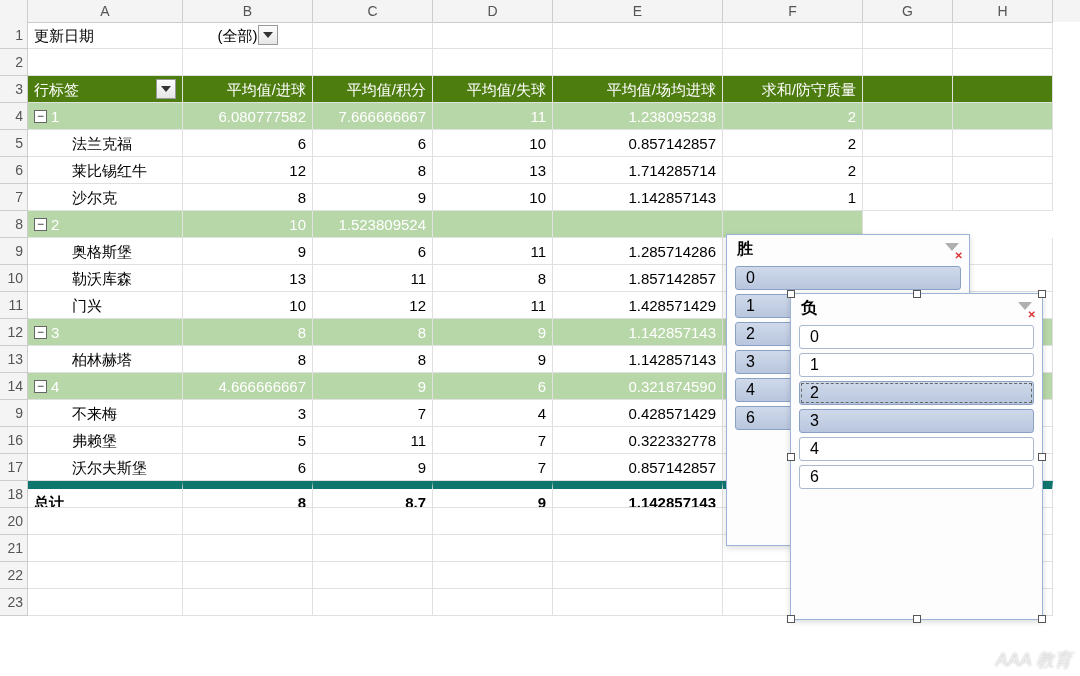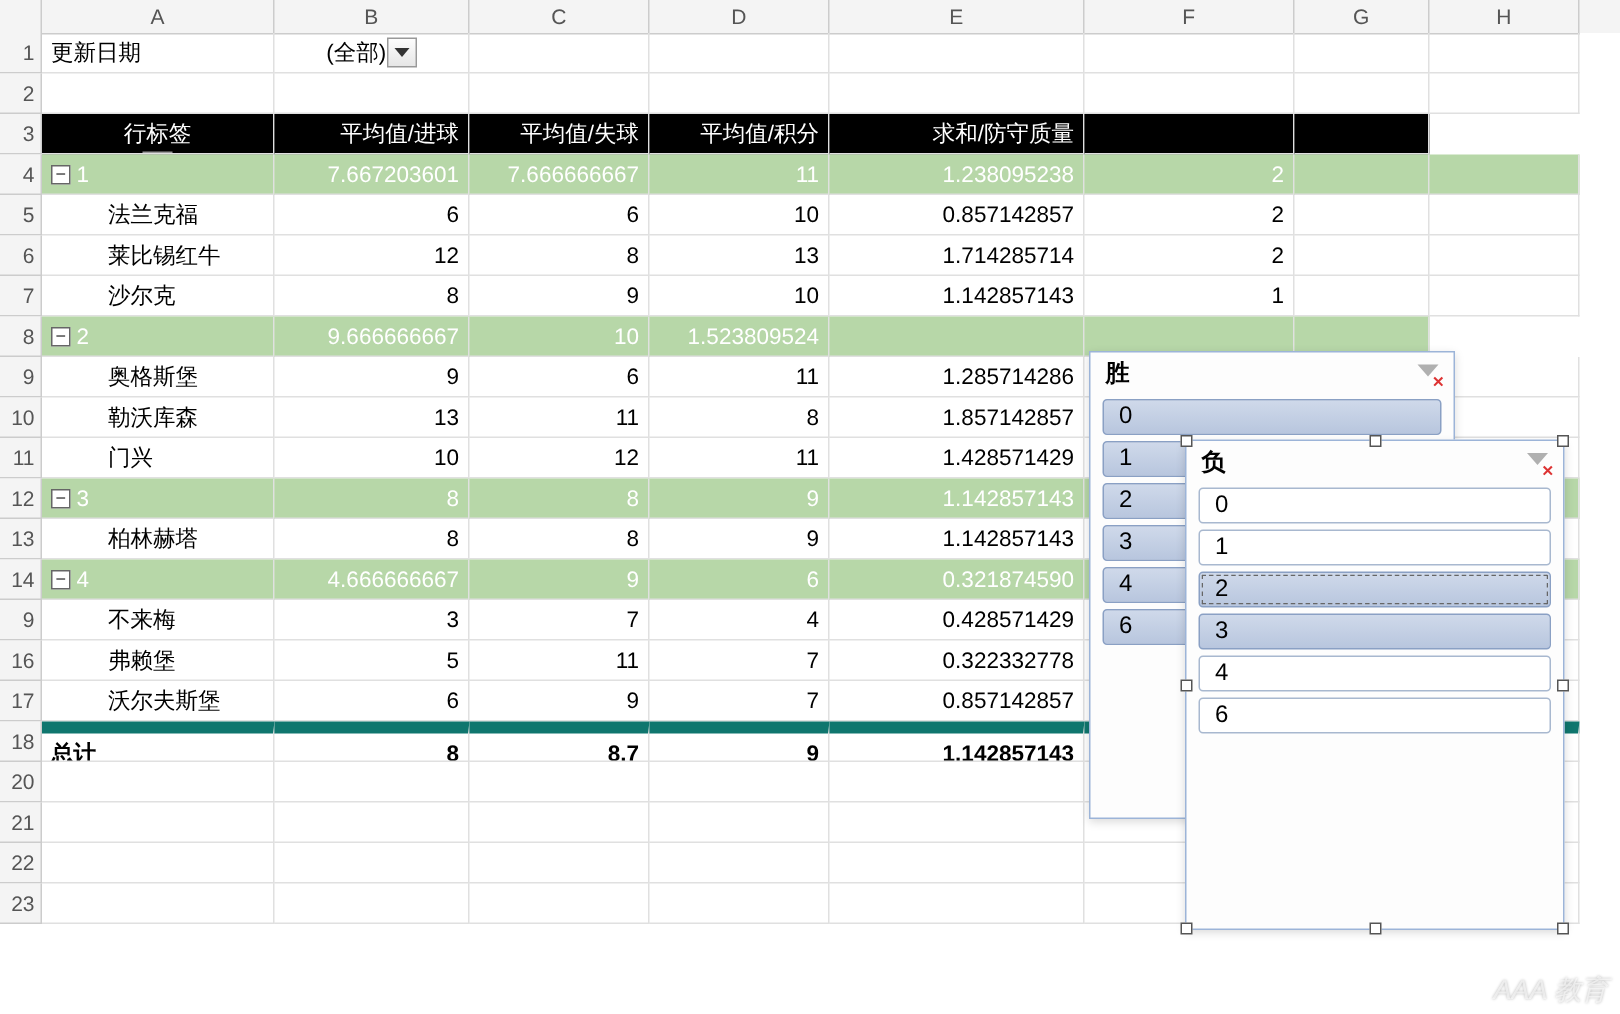--- a/index.html
+++ b/index.html
@@ -52,24 +52,23 @@
     padding-right: 4px;
     border-right: 1px solid #ccc;
     border-bottom: 1px solid #ccc;
     font-size: 14px;
   }
   .num { text-align: right; }
   .lbl { text-align: left; }
 
   
   .pivothdr > div.datacell {
-    background: #000000;
+    background: #4d7c0f;
     color: #fff;
     font-weight: normal;
-    flex-direction: column;
   }
   .pivothdr .labelhdr { display:flex; align-items:center; justify-content:space-between; }
 
   
   .grp > div.datacell {
     background: #b7d7a8;
     color: #fff;
   }
   .grp .labelcell { display:flex; align-items:center; gap:4px; color:#333;}
 
@@ -199,33 +198,34 @@
         <div class="datacell"></div>
         <div class="datacell"></div>
       </div>
       <div class="row pivothdr">
         <div class="rh">3</div>
         <div class="datacell labelhdr">
           <span>行标签</span>
           <span class="ddbtn"></span>
         </div>
         <div class="datacell " style="color: rgb(255, 255, 255); text-align: right;">平均值/进球</div>
+        <div class="datacell " style="color: rgb(255, 255, 255); text-align: right;">平均值/积分</div>
         <div class="datacell " style="color: rgb(255, 255, 255); text-align: right;">平均值/失球</div>
-        <div class="datacell " style="color: rgb(255, 255, 255); text-align: right;">平均值/积分</div>
+        <div class="datacell " style="color: rgb(255, 255, 255); text-align: right;">平均值/场均进球</div>
         <div class="datacell " style="color: rgb(255, 255, 255); text-align: right;">求和/防守质量</div>
         <div class="datacell"></div>
         <div class="datacell"></div>
       </div>
       <div class="row grp">
         <div class="rh">4</div>
         <div class="datacell labelcell">
           <span class="collapse-box">−</span>
           <span>1</span>
         </div>
-        <div class="datacell num">7.667203601</div>
+        <div class="datacell num">6.080777582</div>
         <div class="datacell num">7.666666667</div>
         <div class="datacell num">11</div>
         <div class="datacell num">1.238095238</div>
         <div class="datacell num">2</div>
         <div class="datacell"></div>
         <div class="datacell"></div>
       </div>
       <div class="row ">
         <div class="rh">5</div>
         <div class="datacell lbl indent">法兰克福</div>
@@ -258,21 +258,20 @@
         <div class="datacell num">1</div>
         <div class="datacell"></div>
         <div class="datacell"></div>
       </div>
       <div class="row grp">
         <div class="rh">8</div>
         <div class="datacell labelcell">
           <span class="collapse-box">−</span>
           <span>2</span>
         </div>
-        <div class="datacell num">9.666666667</div>
         <div class="datacell num">10</div>
         <div class="datacell num">1.523809524</div>
         <div class="datacell num"></div>
         <div class="datacell"></div>
         <div class="datacell"></div>
       </div>
       <div class="row ">
         <div class="rh">9</div>
         <div class="datacell lbl indent">奥格斯堡</div>
         <div class="datacell num">9</div>

